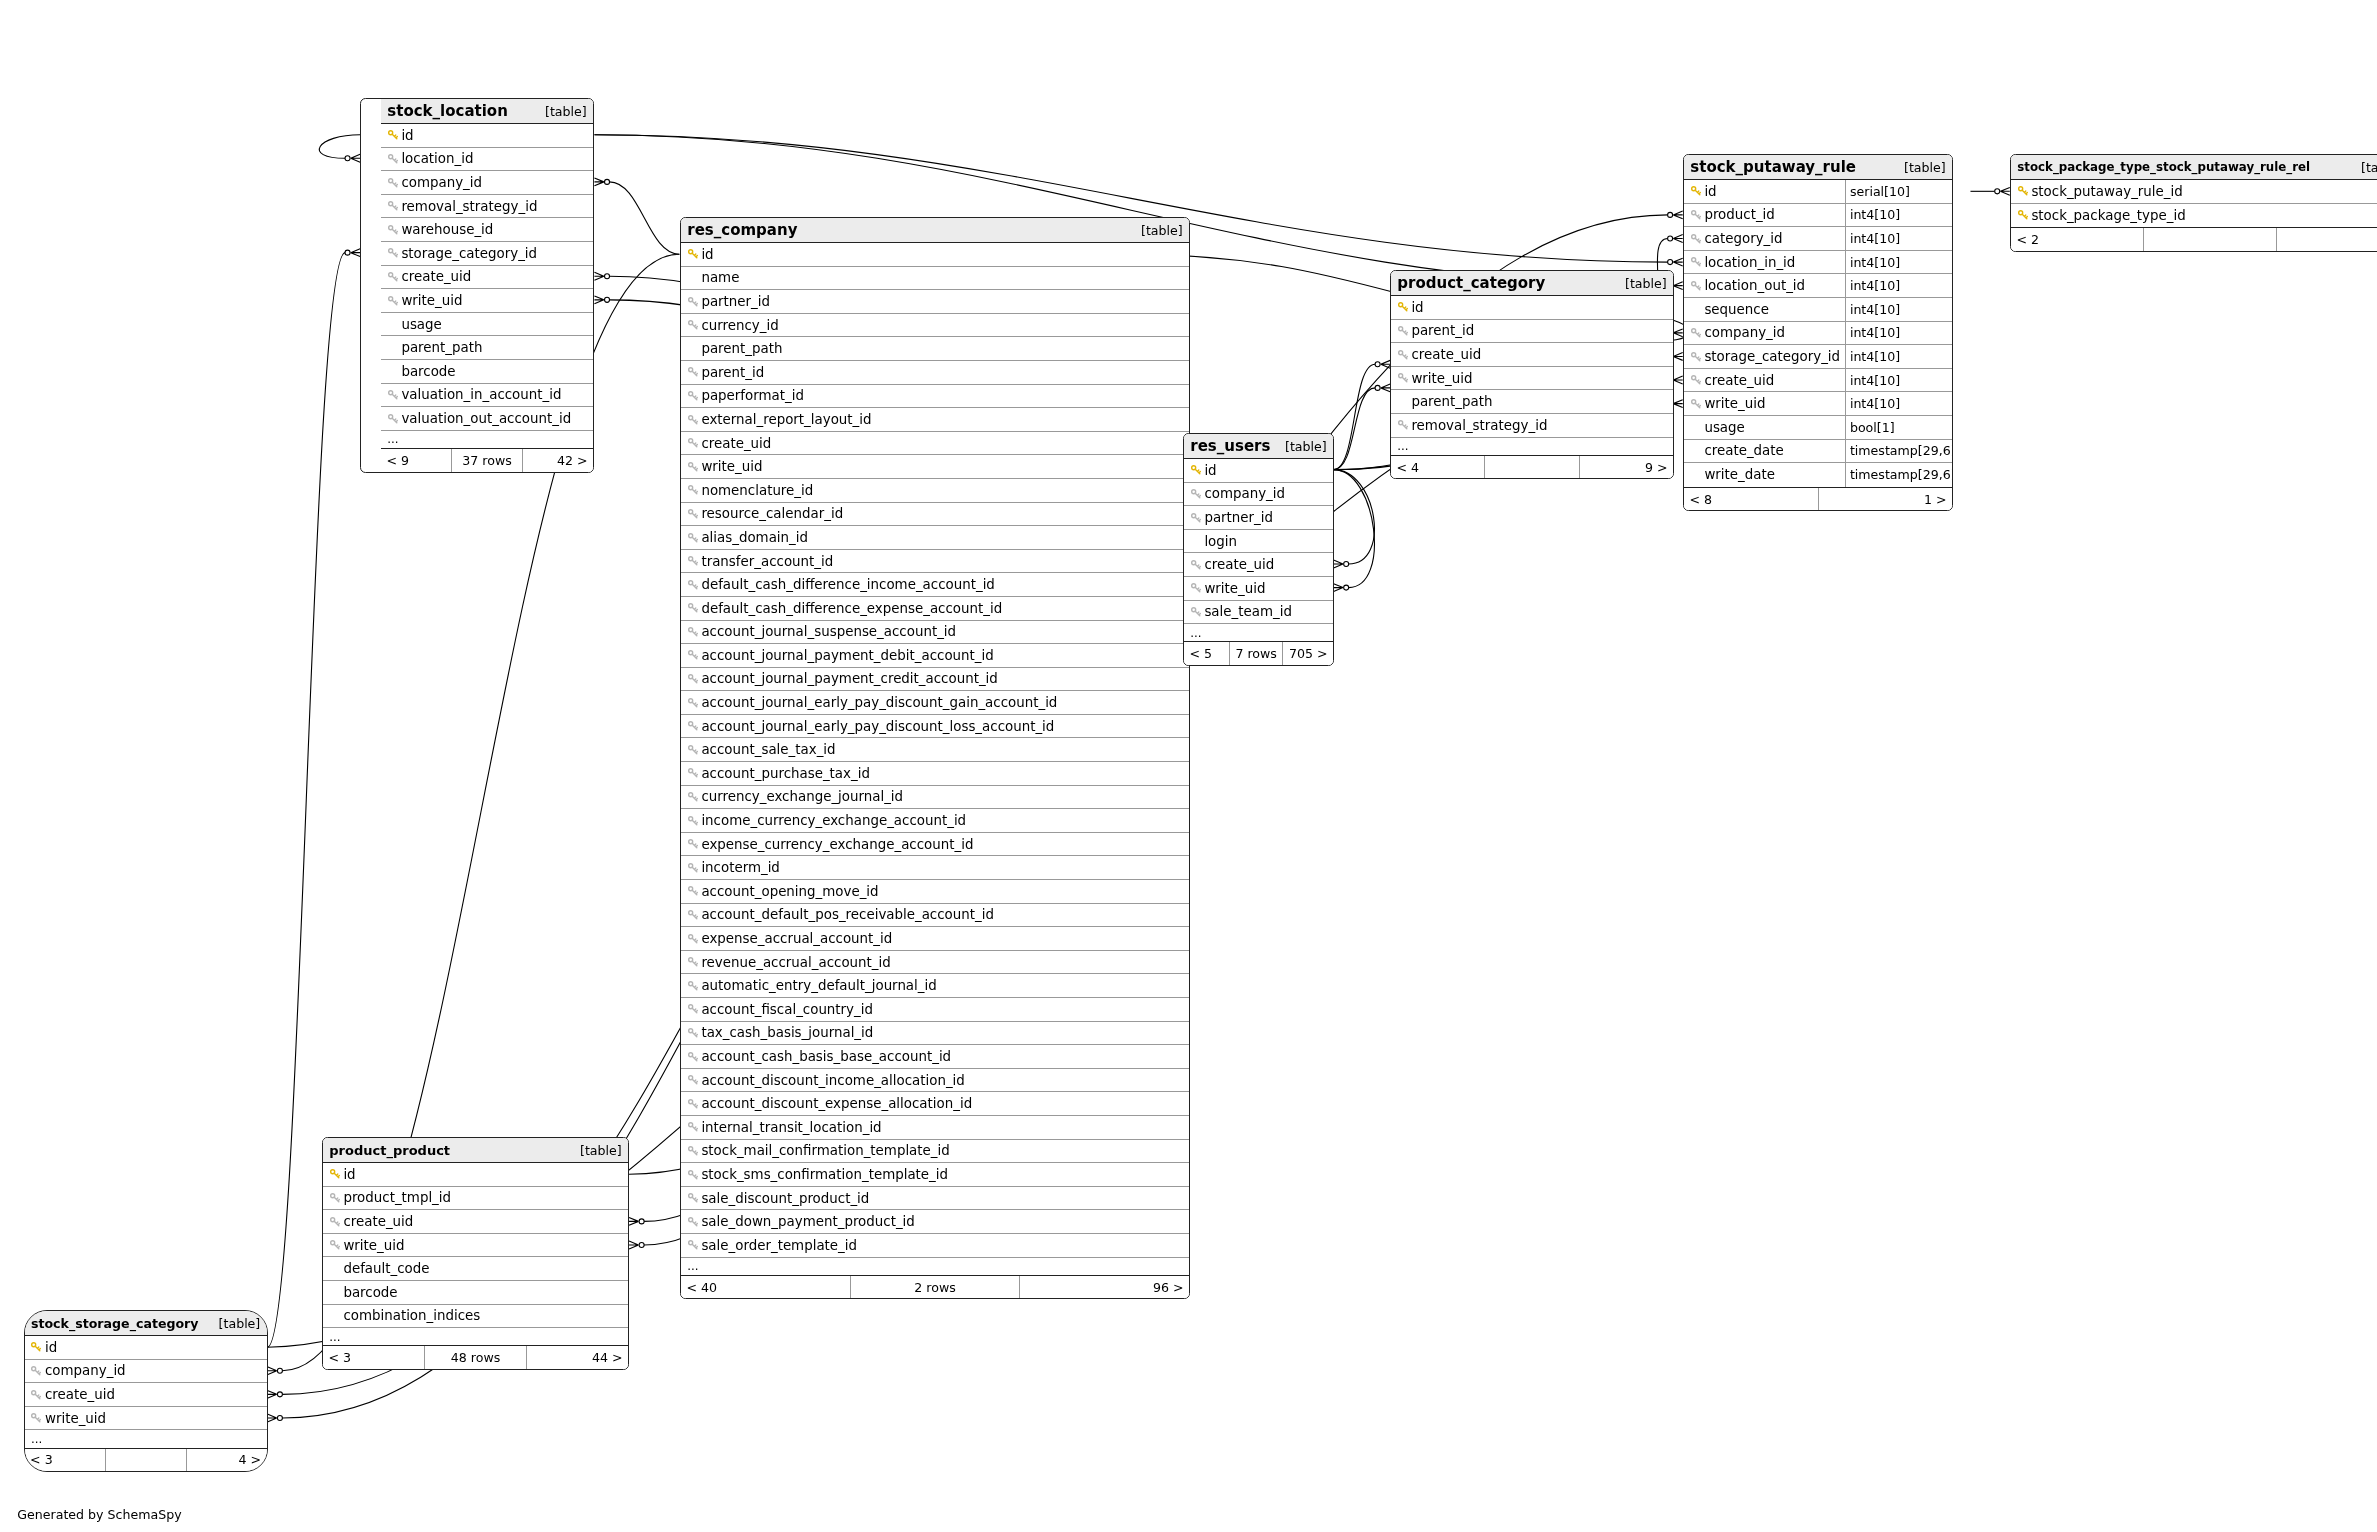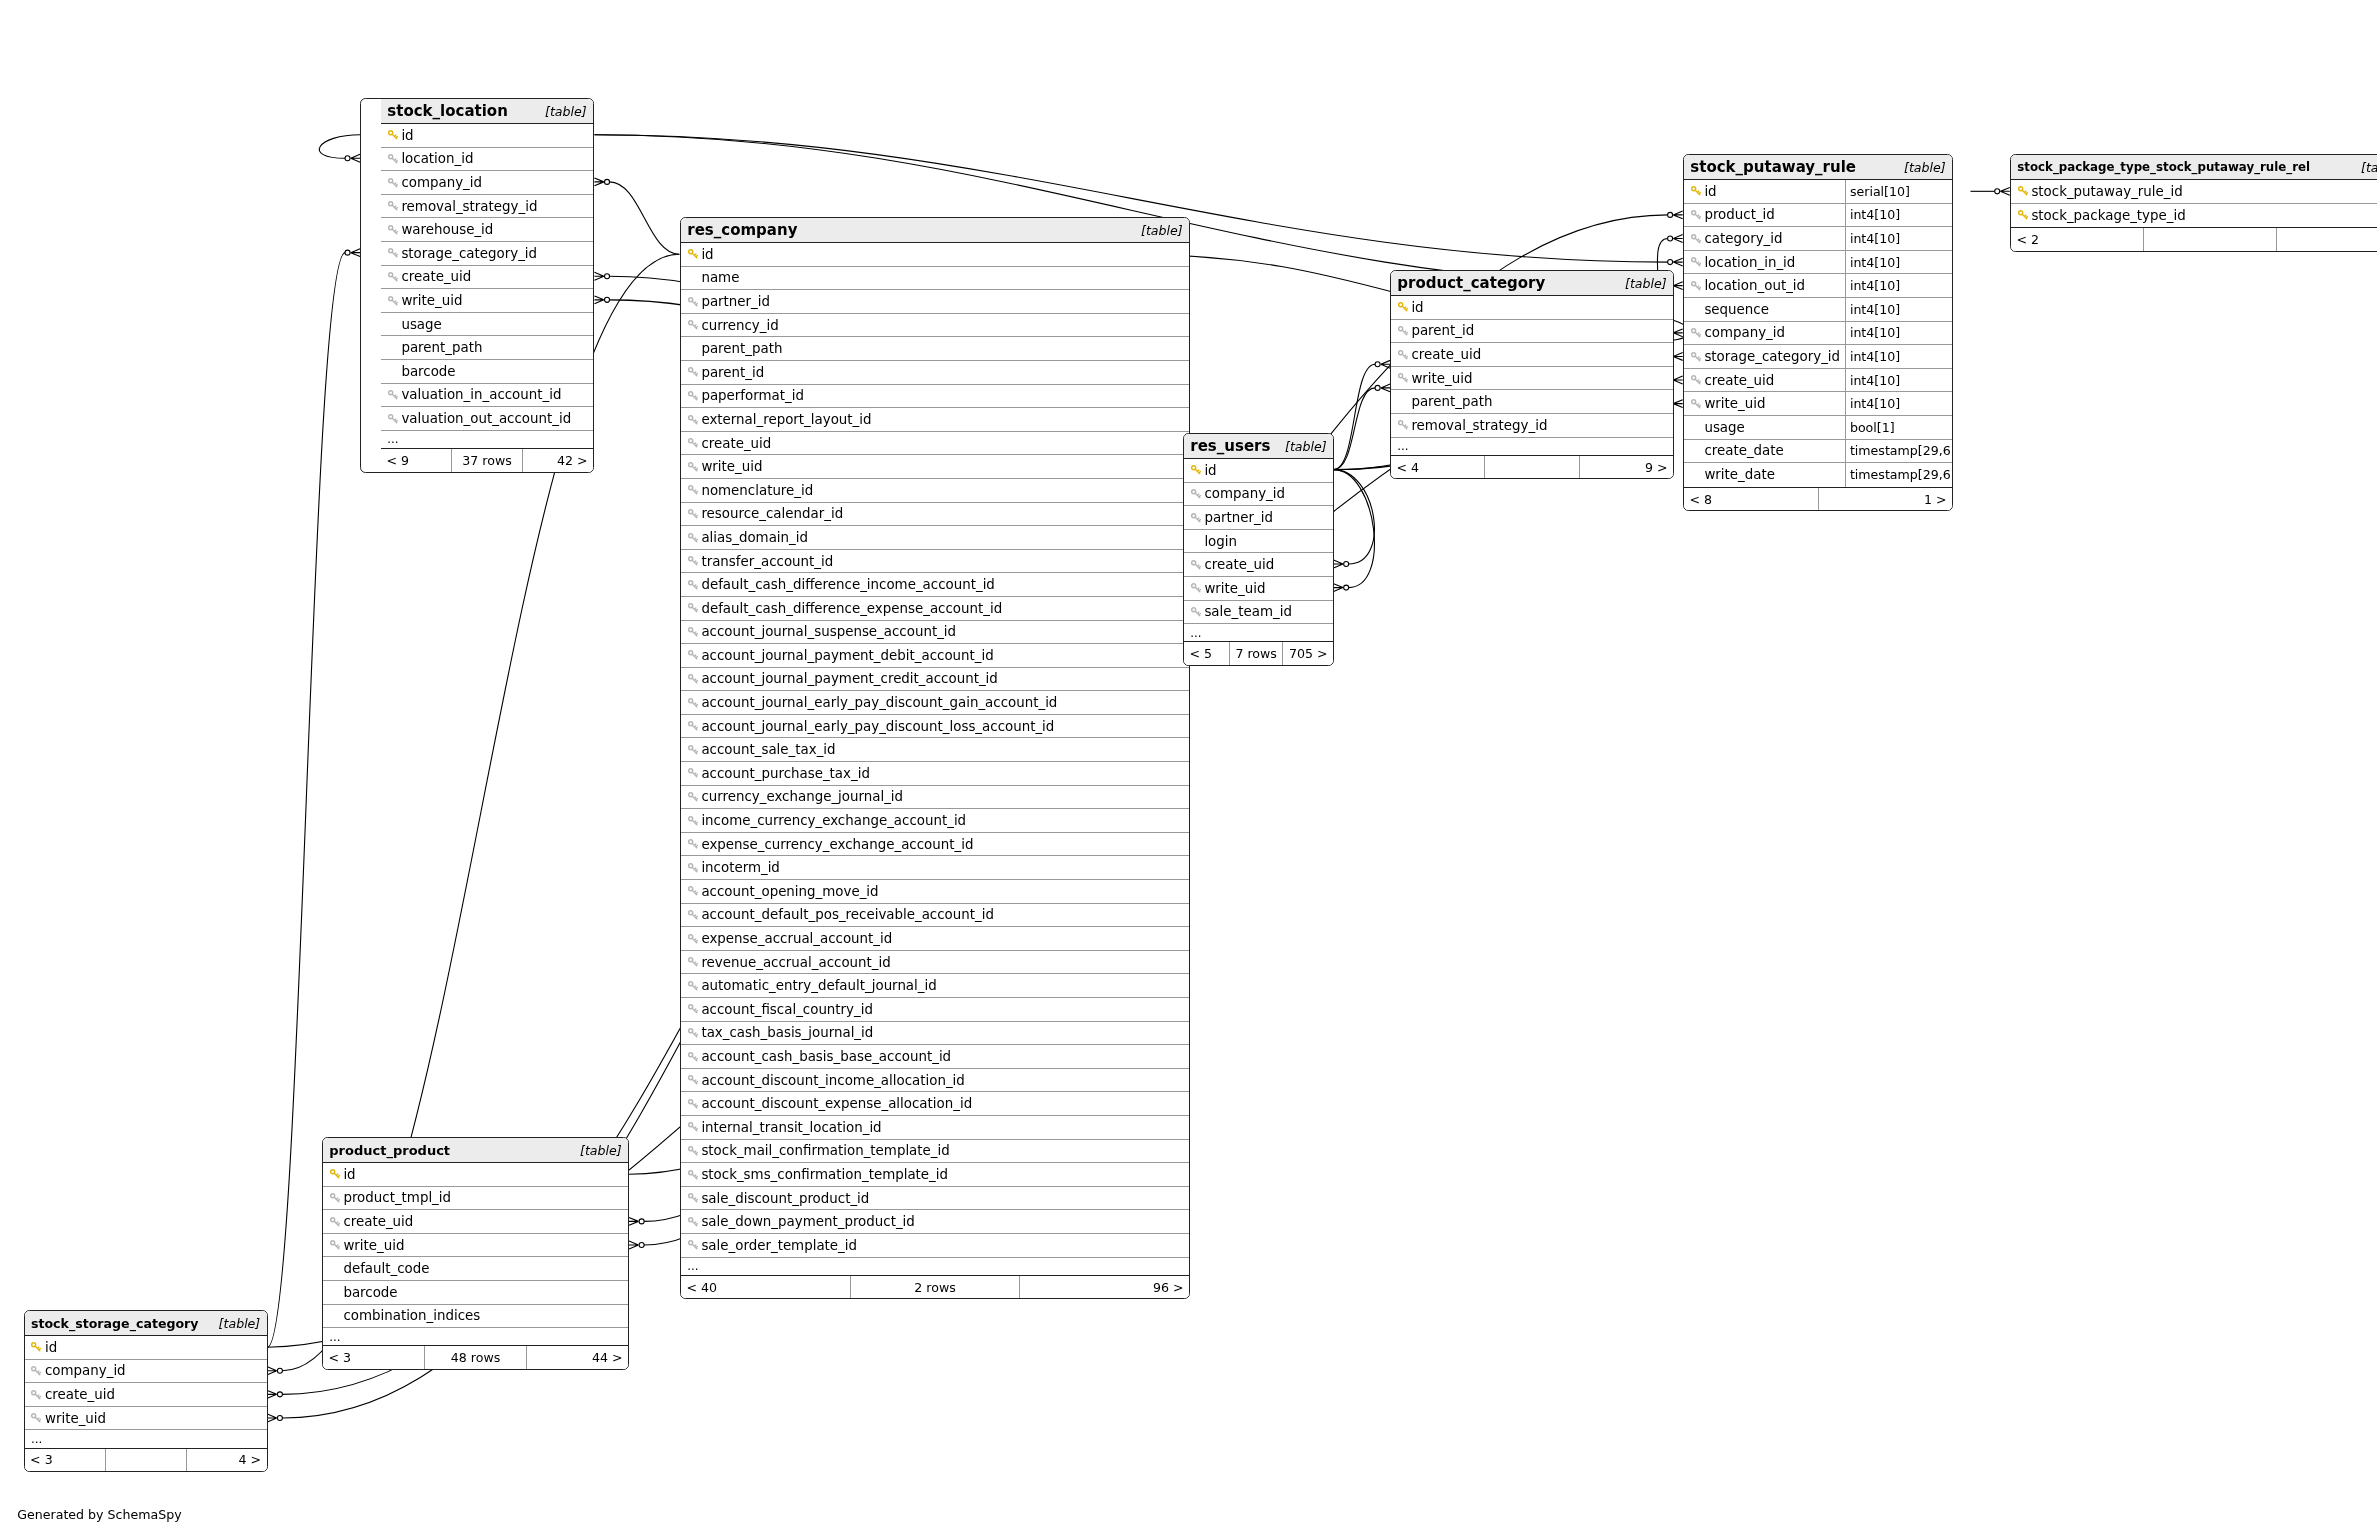--- a/index.html
+++ b/index.html
@@ -6,21 +6,21 @@
   html,body{margin:0;padding:0;background:#ffffff;}
   body{font-family:"DejaVu Sans","Liberation Sans",sans-serif;color:#000;}
   #canvas{position:relative;width:2377px;height:1533px;background:#fff;overflow:hidden;}
   #edges{position:absolute;left:0;top:0;}
   .estroke{fill:none;stroke:var(--edge,#000);stroke-width:1.4px;}
   .ecirc{fill:#fff;stroke:var(--edge,#000);stroke-width:1.4px;}
   .tbl{position:absolute;background:#fff;border:1.6px solid var(--border,#222);border-radius:5.5px;overflow:hidden;}
   .thead{height:25px;display:flex;align-items:center;justify-content:space-between;gap:6.3px;
          background:var(--header-bg,#ececec);border-bottom:1.2px solid var(--border,#222);padding:0 6.3px;}
   .tname{font-weight:bold;font-size:15px;white-space:nowrap;}
-  .tbadge{font-size:12.6px;white-space:nowrap;font-style:italic;}
+  .tbadge{font-size:12.6px;white-space:nowrap;}
   .trow{height:23.6px;display:flex;align-items:center;border-bottom:0.8px solid #999;font-size:13.4px;padding:0 0 0 3.1px;}
   .kicon{width:17.3px;flex:0 0 17.3px;display:flex;justify-content:center;align-items:center;}
   .cname{flex:1 1 auto;white-space:nowrap;overflow:hidden;padding-right:4.7px;}
   .ctype{flex:0 0 107px;width:107px;height:100%;border-left:0.8px solid #999;display:flex;align-items:center;
          padding:0 3.9px;font-size:12.6px;white-space:nowrap;overflow:hidden;}
   .trow.more{height:17.3px;font-size:11.8px;padding-left:6.3px;}
   .tfoot{height:23.6px;display:flex;border-top:1.2px solid var(--border,#222);font-size:12.6px;background:#fff;}
   .fcell{flex:1;display:flex;align-items:center;padding:0 5.5px;justify-content:flex-start;white-space:nowrap;}
   .fcell + .fcell{border-left:0.8px solid #999;}
   .fcell.mid{justify-content:center;}
@@ -1159,21 +1159,21 @@
         <span class="kicon"></span>
         <span class="cname">combination_indices</span>
       </div>
       <div class="trow more" style="border-bottom: none;">...</div>
       <div class="tfoot">
         <span class="fcell">&lt; 3</span>
         <span class="fcell mid">48 rows</span>
         <span class="fcell">44 &gt;</span>
       </div>
     </div>
-    <div class="tbl" style="left: 23.6px; top: 1310px; width: 244px;">
+    <div class="tbl" style="left: 23.6px; top: 1310px; width: 244px; border-radius: 23px;">
       <div class="thead">
         <span class="tname" style="font-size: 12.6px;">stock_storage_category</span>
         <span class="tbadge">[table]</span>
       </div>
       <div class="trow">
         <span class="kicon">
           <svg width="11.8" height="11.8" viewBox="0 0 16 16">
             <g fill="none" stroke="#e3b505" stroke-width="1.9" stroke-linecap="round">
               <circle cx="5" cy="5" r="2.7"></circle>
               <path d="M7.1 7.1 L13.3 13.3 M10 10 L11.9 8.1 M12.1 12.1 L14 10.2"></path>

